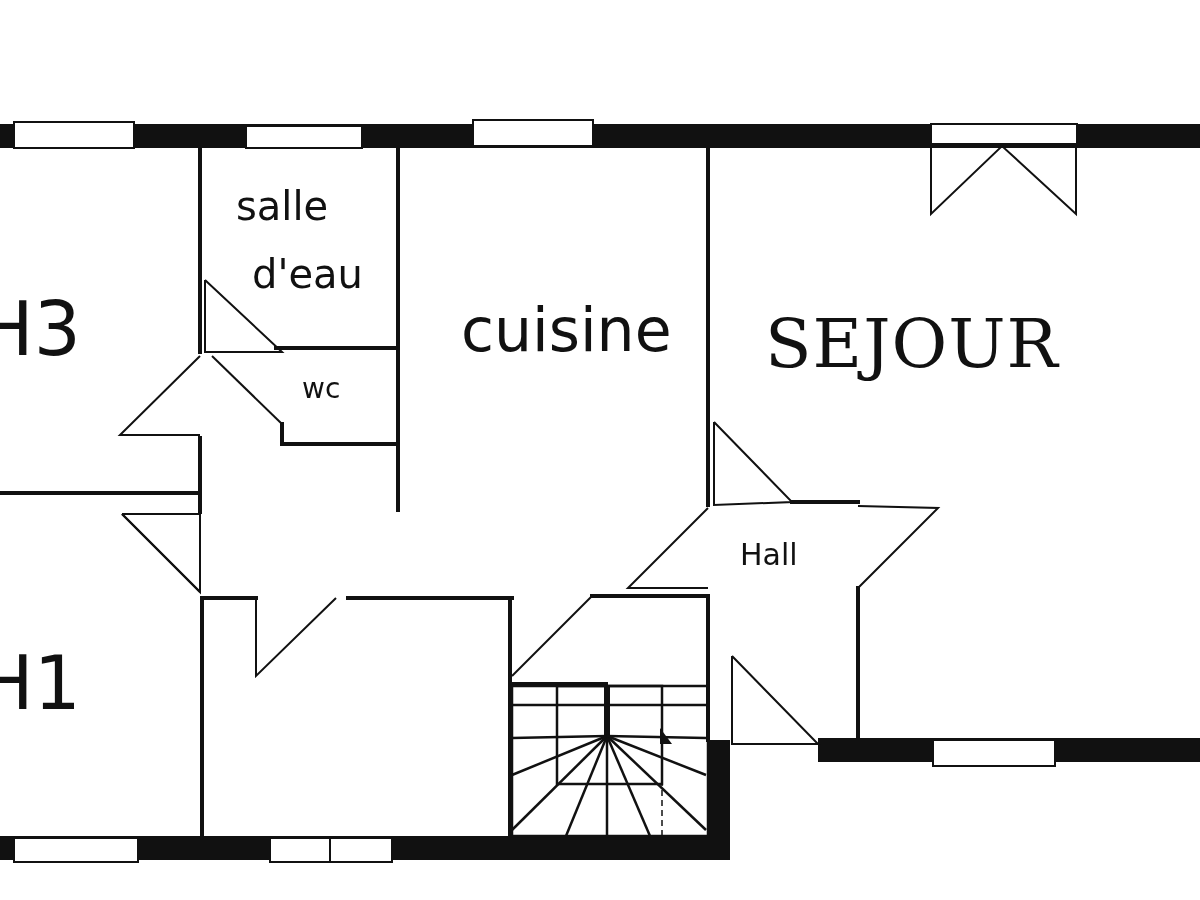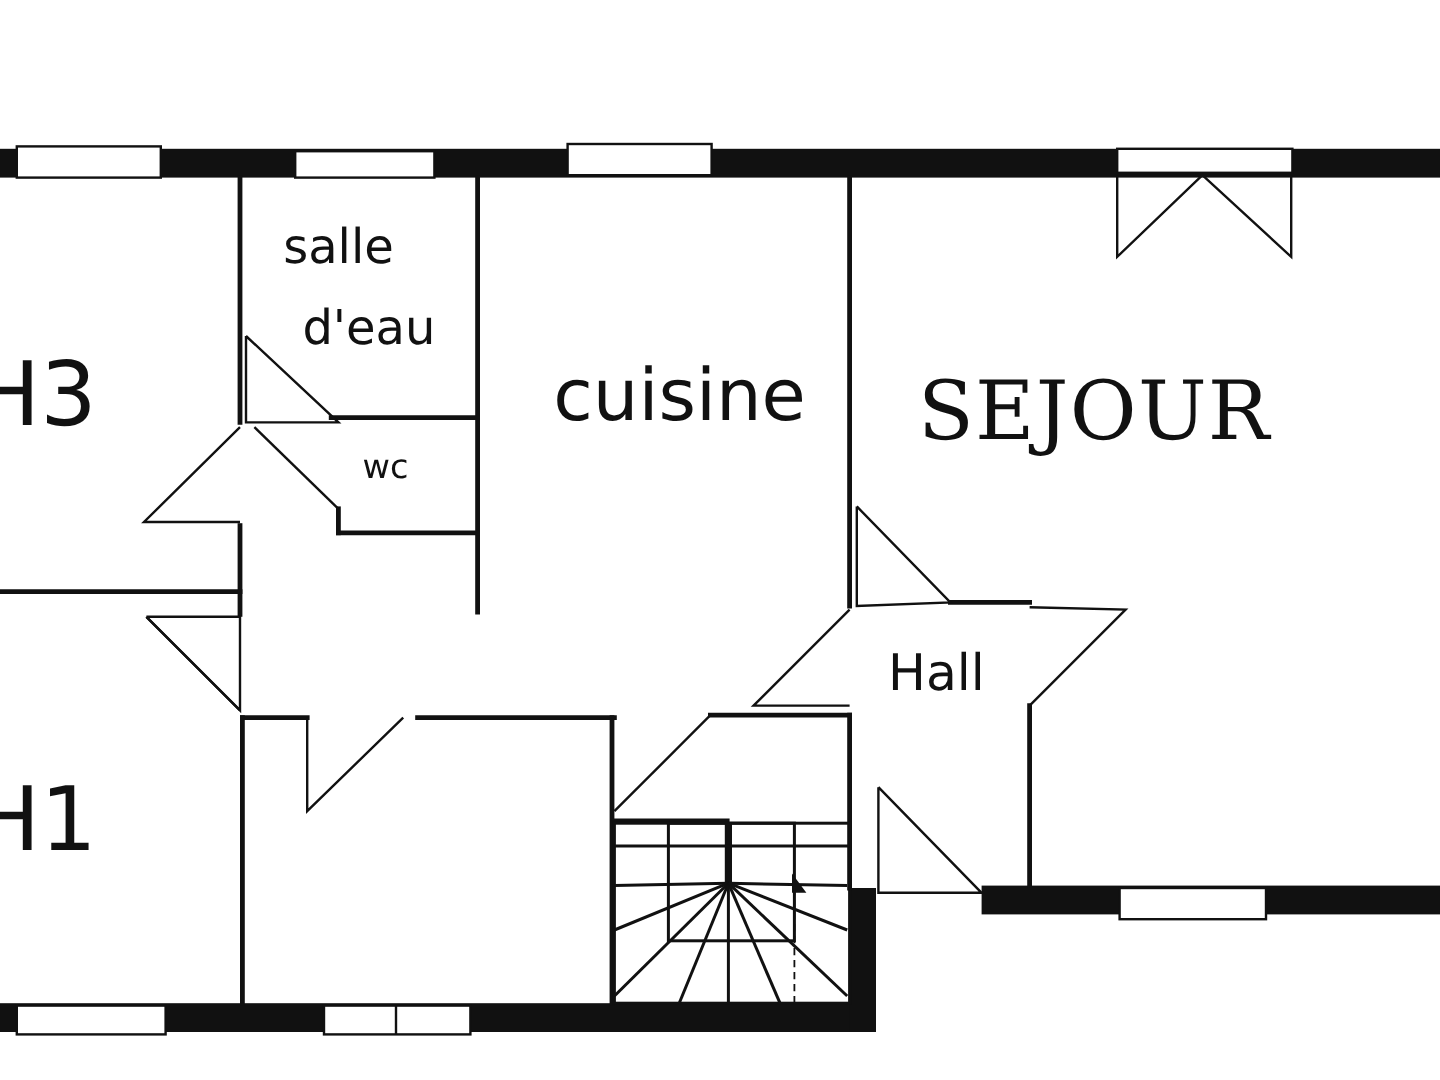--- a/index.html
+++ b/index.html
@@ -12,21 +12,21 @@
     .stair { stroke: #111111; stroke-width: 2.5; fill: none; }
     .label { position: absolute; color: #111111; font-family: "DejaVu Sans", sans-serif; white-space: nowrap; line-height: 1; }
     .lbl-ch3 { left: -22px; top: 292px; font-size: 74px; }
     .lbl-ch1 { left: -22px; top: 646px; font-size: 74px; }
     .lbl-ch2 { left: 258px; top: 690px; font-size: 66px; }
     .lbl-salle1 { left: 236px; top: 186px; font-size: 40px; text-align: right; }
     .lbl-salle2 { left: 236px; top: 254px; font-size: 40px; margin-left: 16px; }
     .lbl-wc { left: 302px; top: 375px; font-size: 28px; }
     .lbl-cuisine { left: 437px; top: 300px; font-size: 60px; margin-left: 24px; }
     .lbl-sejour { left: 765px; top: 310px; font-size: 68px; letter-spacing: 1px; font-family: "DejaVu Serif", serif; }
-    .lbl-hall { left: 740px; top: 540px; font-size: 42px; }
+    .lbl-hall { left: 740px; top: 540px; font-size: 30px; }
     .lbl-entree { left: 750px; top: 792px; font-size: 44px; font-family: "DejaVu Serif", serif; }
   </style>
 </head>
 <body>
 
 <div id="plan">
   <svg width="1200" height="900" viewBox="0 0 1200 900">
 
     <g>
       <rect class="wall" x="0" y="124" width="1200" height="24"></rect>

